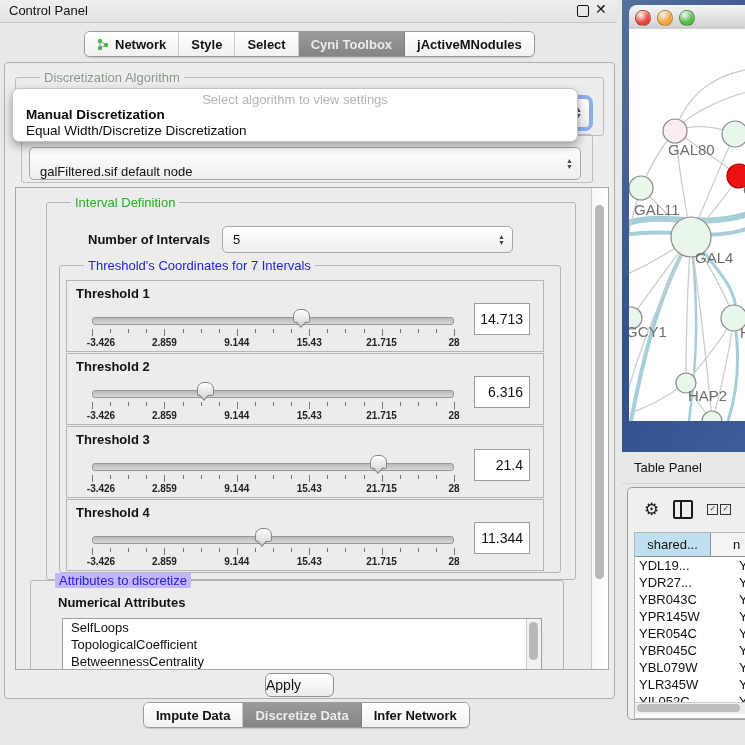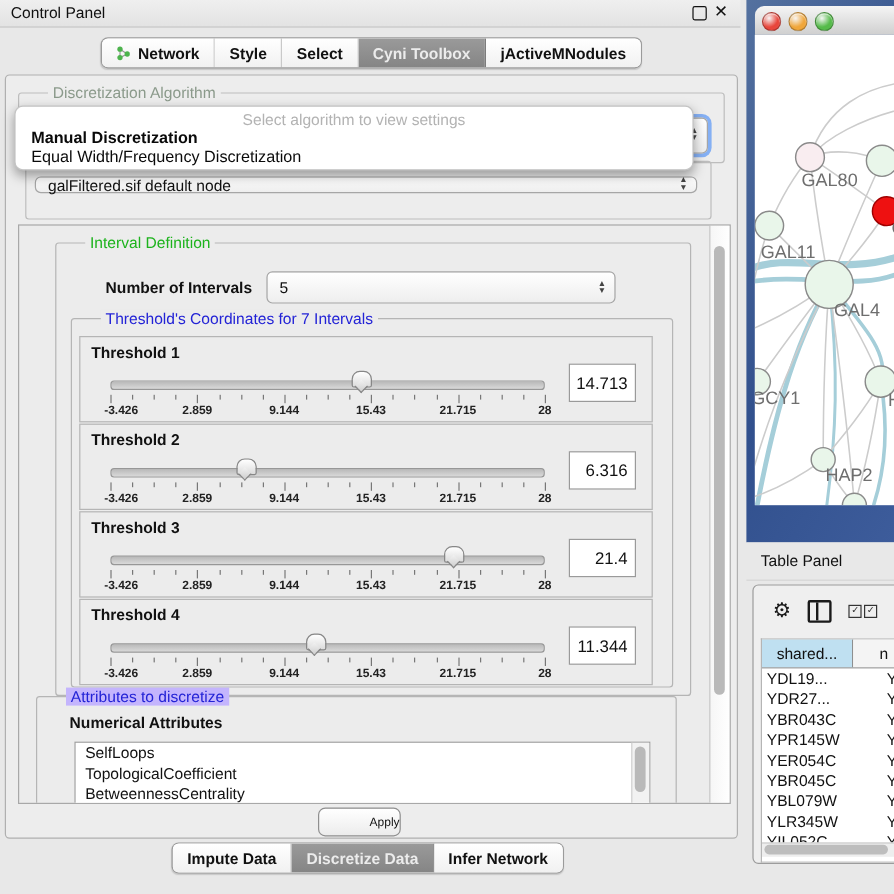--- a/index.html
+++ b/index.html
@@ -62,21 +62,21 @@
   .thr-value{position:absolute;left:407px;top:22px;width:56px;height:32px;border:1px solid #9a9a9a;background:#fff;
              font-size:14px;color:#111;text-align:right;padding-right:6px;box-sizing:border-box;
              font-family:"Liberation Sans",sans-serif;}
   
   #attr-list{position:absolute;left:46px;top:430px;width:478px;height:120px;background:#fff;border:1px solid #9f9f9f;}
   .attr-item{height:17px;line-height:17px;padding-left:8px;font-size:13px;color:#111;}
   #attr-vscroll{position:absolute;right:0;top:0;bottom:0;width:14px;background:#f2f2f2;border-left:1px solid #d0d0d0;}
   #attr-vthumb{position:absolute;left:2px;top:3px;width:9px;height:38px;background:#b9b9b9;border-radius:5px;}
   
   .pushbtn{position:absolute;border:1px solid #8f8f8f;border-radius:6px;background:linear-gradient(#ffffff,#ececec);
-           font-size:10px;color:#111;display:flex;align-items:center;justify-content:flex-end;}
+           font-size:14px;color:#111;display:flex;align-items:center;justify-content:flex-start;}
   
   #net-window{left:622px;top:0;width:123px;height:452px;background:linear-gradient(120deg,#54719f,#31508d 55%,#3d5c9b);}
   #net-titlebar{position:absolute;left:7px;top:5px;width:116px;height:24px;border-radius:8px 0 0 0;
                 background:linear-gradient(#f5f5f5,#cfcfcf);border-bottom:1px solid #9a9a9a;}
   .light{position:absolute;top:5px;width:14px;height:14px;border-radius:50%;box-shadow:inset 0 1px 1px rgba(255,255,255,.7);}
   #net-canvas{position:absolute;left:7px;top:29px;width:116px;height:392px;background:#fff;overflow:hidden;}
   #tp-header{left:622px;top:452px;width:123px;height:31px;background:#e8e8e8;border-bottom:1px solid #d5d5d5;}
   #tp-header .t{position:absolute;left:12px;top:8px;font-size:13px;color:#111;}
   #tp-container{left:627px;top:487px;width:118px;height:231px;background:#efefef;border:1px solid #9c9c9c;
                 border-radius:5px 0 0 5px;overflow:hidden;}
@@ -139,21 +139,21 @@
 
   <div class="grp" style="left:10px;top:14px;width:587px;height:57px;">
     <span class="gttl ttl-dim">Discretization Algorithm</span>
     <div class="combo focus" style="left:8px;top:20px;width:566px;height:30px;">
       <span class="arrows">▲<br>▼</span>
     </div>
   </div>
 
   <div class="grp" style="left:16px;top:71px;width:570px;height:47px;">
     <span class="gttl ttl-dark">Table Data</span>
-    <div class="combo" style="left:7px;top:12px;width:552px;height:14px;">
+    <div class="combo" style="left:7px;top:12px;width:552px;height:33px;align-items:flex-end;">
       <span>galFiltered.sif default node</span>
       <span class="arrows">▲<br>▼</span>
     </div>
   </div>
 
   <div class="abs" id="scroll-area" style="left:10px;top:124px;">
 
     <div class="grp" style="left:30px;top:14px;width:528px;height:376px;border-color:#b5b5b5;background:#ececec;">
       <span class="gttl ttl-green" style="background:#ececec;">Interval Definition</span>
 
@@ -331,21 +331,21 @@
   </div>
 
   <div class="pushbtn" style="left:260px;top:610px;width:67px;height:22px;">
     <span>Apply</span>
   </div>
 </div>
 
 <div class="abs" id="algo-popup">
   <div class="hint">Select algorithm to view settings</div>
   <div class="opt1">Manual Discretization</div>
-  <div class="opt2">Equal Width/Frequency Discretization</div>
+  <div class="opt2">Equal Width/Discretize Discretization</div>
 </div>
 
 <div class="abs" style="left:143px;top:702px;">
   <div class="tabstrip">
     <div class="tab">
         <span>Impute Data</span>
       </div>
     <div class="tab sel">
         <span>Discretize Data</span>
       </div>

